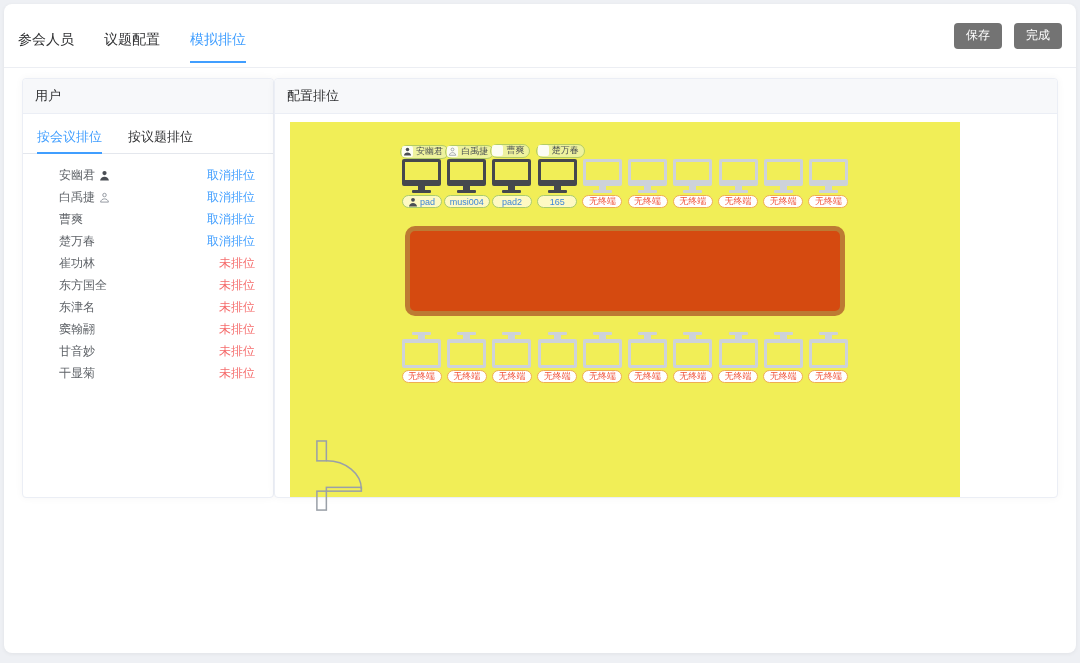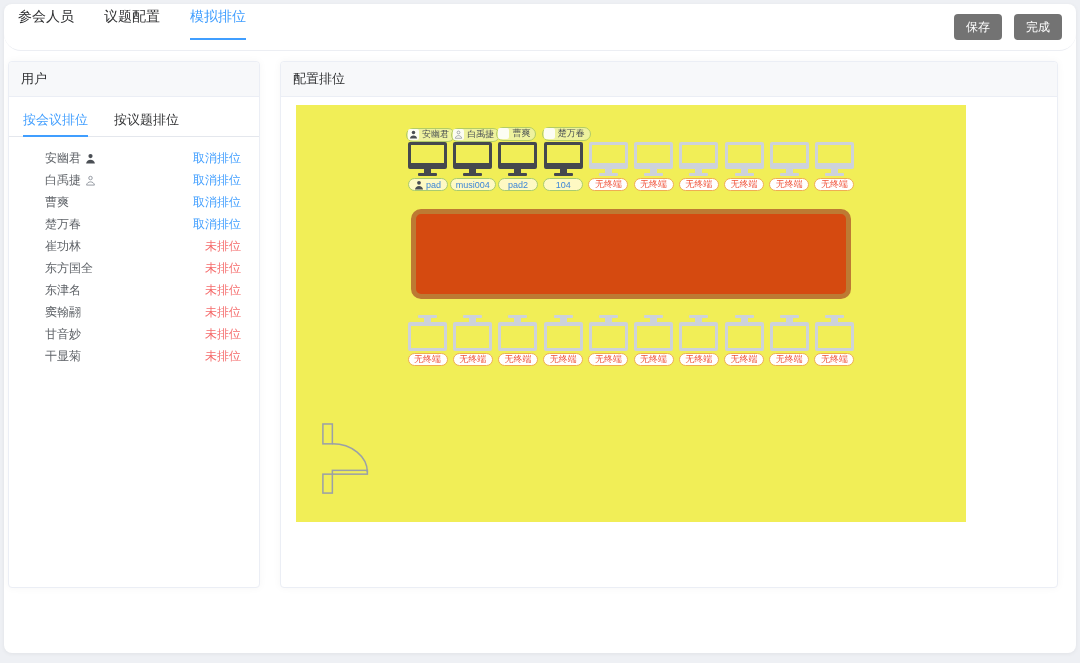--- a/index.html
+++ b/index.html
@@ -1,28 +1,28 @@
 <!DOCTYPE html>
 <html><head>
 <meta charset="utf-8">
 <style>
   * { margin:0; padding:0; box-sizing:border-box; }
   html,body { width:1080px; height:663px; background:#eef0f4; font-family:"Liberation Sans","DejaVu Sans",sans-serif; overflow:hidden; }
   .card { position:absolute; left:4px; top:4px; width:1072px; height:649px; background:#fff; border-radius:8px; box-shadow:0 1px 4px rgba(0,0,0,.06); }
 
   
-  .header-bar { display:flex; align-items:center; height:47px; padding:10px 14px; border-bottom:1px solid #eceef3;border-radius:17px; }
+  .header-bar { display:flex; align-items:center; height:64px; padding:4px 14px; border-bottom:1px solid #eceef3; }
   .top-tabs { display:flex; gap:30px; height:100%; }
   .top-tab { display:flex; align-items:flex-end; padding-bottom:12px; font-size:14px; color:#303133; cursor:pointer; border-bottom:2px solid transparent; }
   .top-tab.active { color:#409eff; border-bottom-color:#409eff; }
   .header-spacer { flex:1; }
   .btn { min-width:44px; height:26px; margin-left:12px; padding:0 12px; border:none; border-radius:4px; background:#737373; color:#fff; font-size:12px; cursor:pointer; font-family:inherit; }
 
   
-  .main-row { display:flex; margin:10px 18px 0 4px; gap:20px; height:527px; }
+  .main-row { display:flex; margin:10px 18px 0 18px; gap:0; height:420px; }
   .panel { border:1px solid #ebeef5; border-radius:4px; background:#fff; box-shadow:0 0 8px rgba(0,0,0,.04); display:flex; flex-direction:column; }
   .panel-header { background:#f7f8fa; border-bottom:1px solid #ebeef5; border-radius:4px 4px 0 0; padding:8px 12px; font-size:13px; color:#303133; }
   .left-panel { width:252px; }
   .right-panel { flex:1; position:relative; }
 
   
   .left-tabs { display:flex; gap:26px; padding:14px 14px 0 14px; border-bottom:1px solid #e4e7ed; }
   .left-tab { font-size:13px; color:#303133; padding-bottom:6px; cursor:pointer; border-bottom:2px solid transparent; margin-bottom:-1px; }
   .left-tab.active { color:#409eff; border-bottom-color:#409eff; }
   .user-list { padding:10px 18px 0 36px; }
@@ -208,21 +208,21 @@
               <div class="tag-slot"><div class="name-tag">
                   <span class="tag-icon-box"></span>
                   <span>楚万春</span>
                 </div></div>
               <div class="monitor dark">
                 <div class="mon-screen"></div>
                 <div class="mon-neck"></div>
                 <div class="mon-base"></div>
               </div>
               <div class="term-tag live">
-                <span>104</span>
+                <span>165</span>
               </div>
             </div>
             <div class="seat-col">
               <div class="tag-slot"></div>
               <div class="monitor light">
                 <div class="mon-screen"></div>
                 <div class="mon-neck"></div>
                 <div class="mon-base"></div>
               </div>
               <div class="term-tag none">

